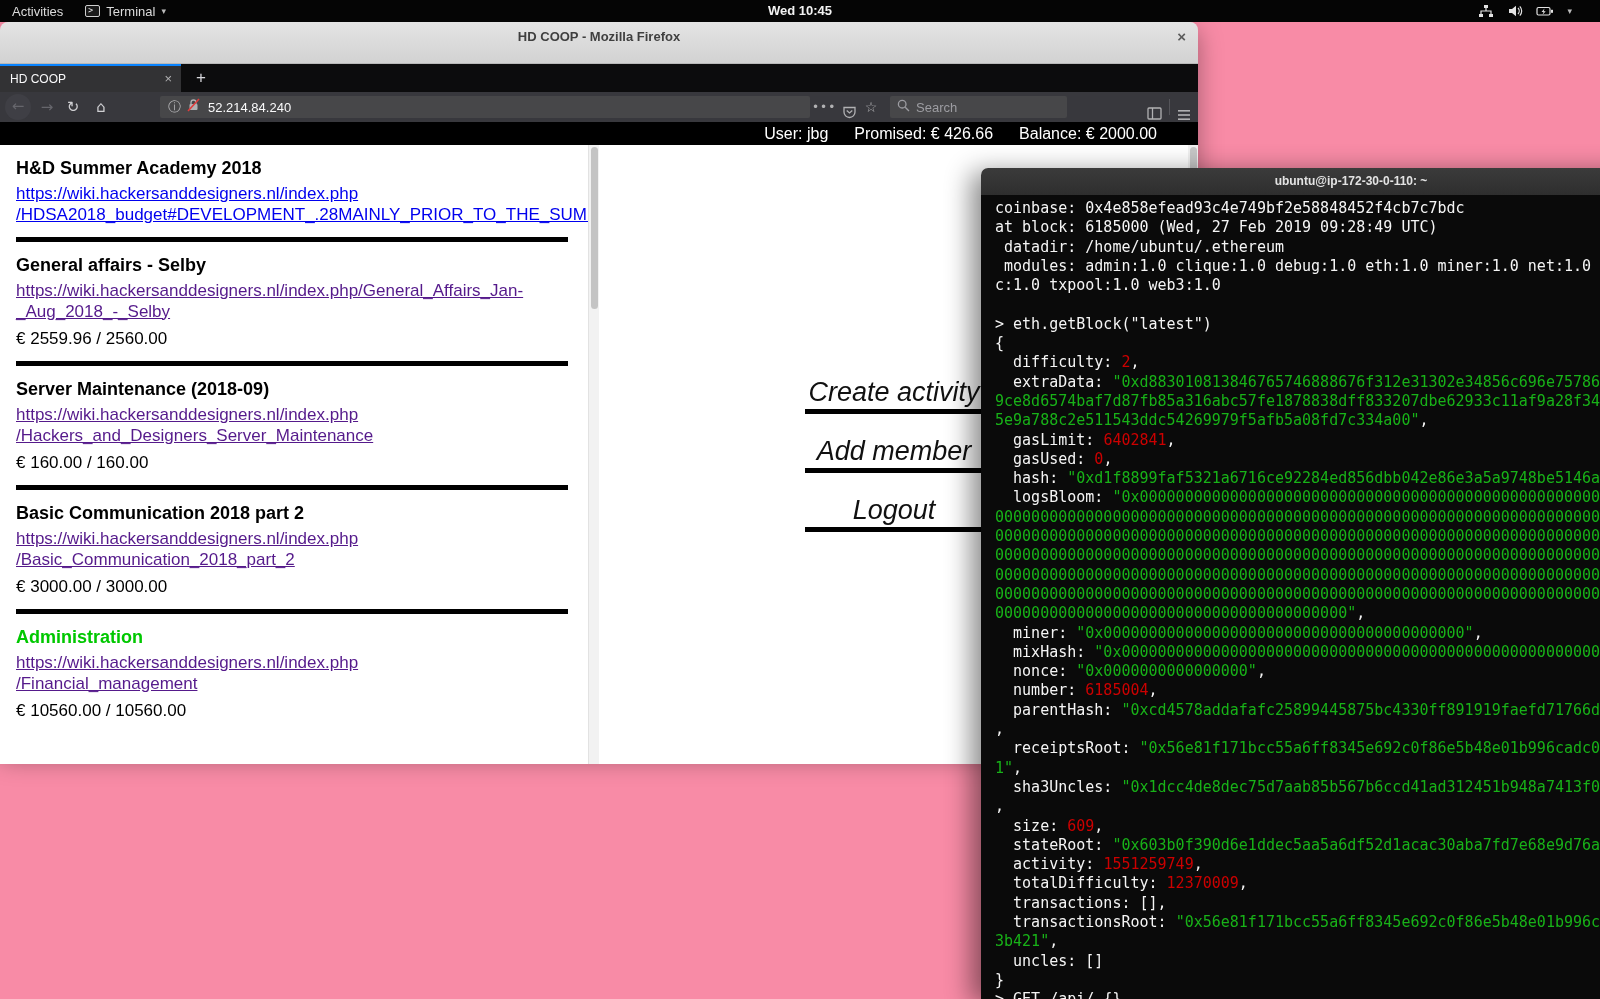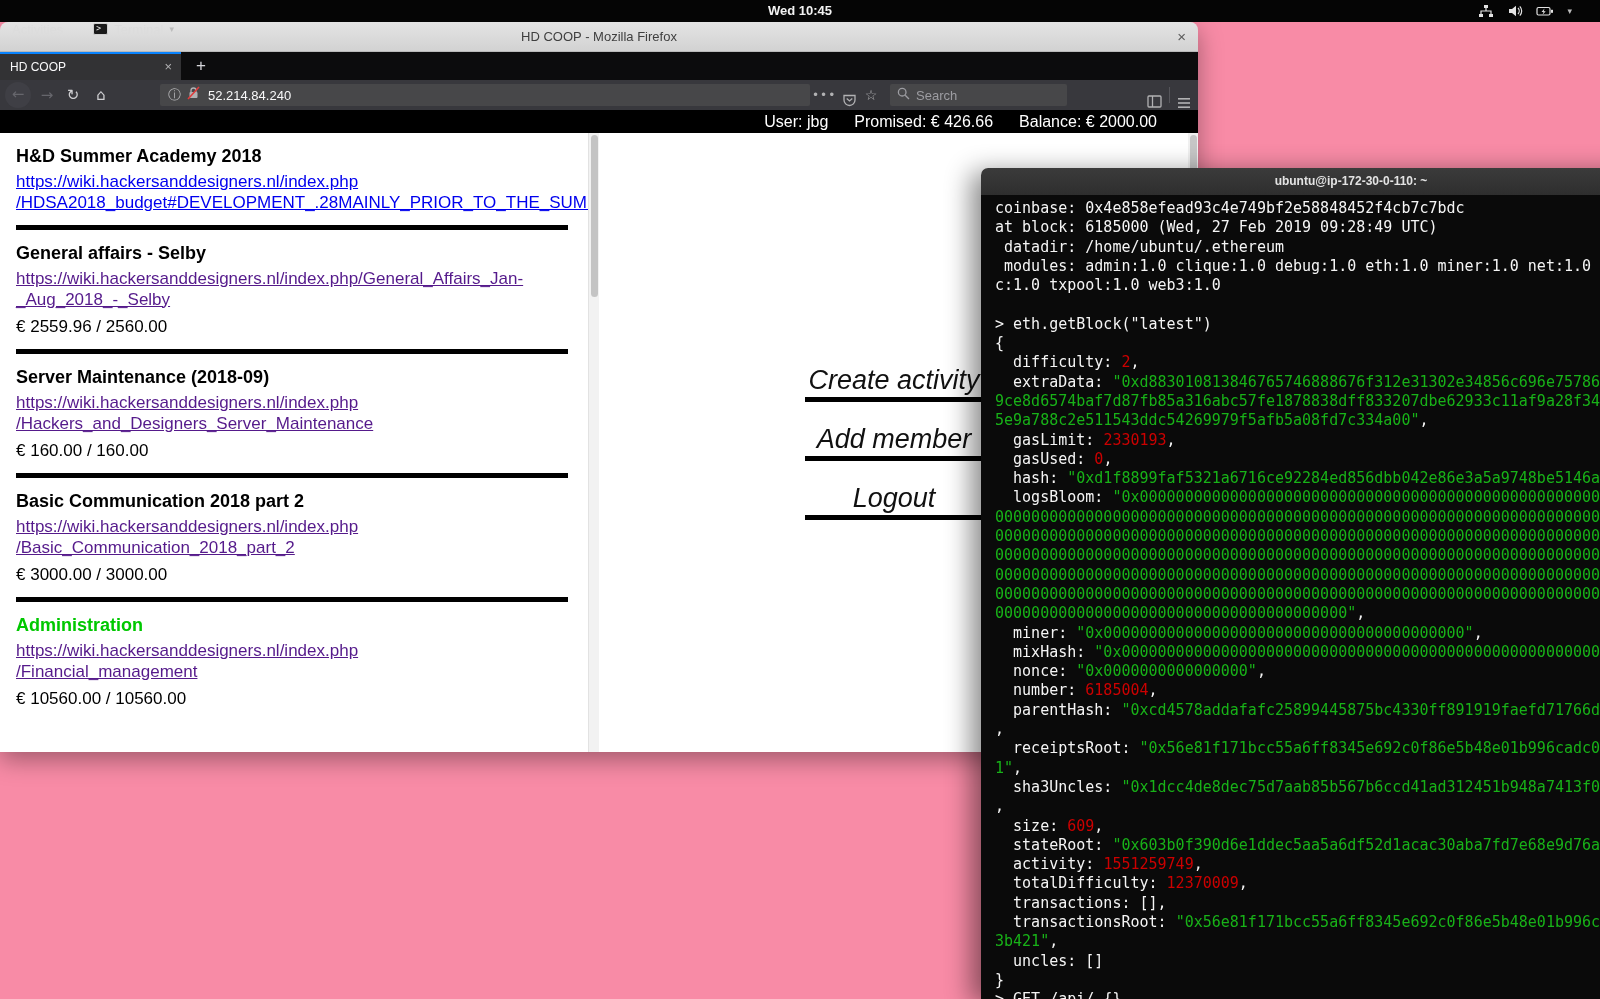--- a/index.html
+++ b/index.html
@@ -1,31 +1,31 @@
 <!DOCTYPE html>
 <html><head>
 <meta charset="utf-8">
 <style>
   * { margin:0; padding:0; box-sizing:border-box; }
   html,body { width:1600px; height:999px; overflow:hidden; }
   body { position:relative; background:#f88ba6; font-family:"Liberation Sans",sans-serif; }
 
   
   #topbar { position:absolute; left:0; top:0; width:1600px; height:22px; background:#050505; color:#dcdcdc; font-size:13px; z-index:30; }
-  #topbar .tb-left { position:absolute; left:12px; top:0; height:40px; display:flex; align-items:flex-end; gap:30px; }
+  #topbar .tb-left { position:absolute; left:12px; top:0; height:40px; display:flex; align-items:flex-start; gap:22px; }
   .tb-item { display:flex; align-items:center; gap:6px; height:22px; cursor:default; }
   .term-mini { width:15px; height:12px; border:1px solid #cfcfcf; border-radius:2px; background:#1a1a1a; color:#eee; font-size:8px; line-height:10px; padding-left:2px; font-family:"DejaVu Sans Mono",monospace; }
   .caret { font-size:9px; color:#bbb; font-family:"DejaVu Sans",sans-serif; }
   #topbar .tb-clock { position:absolute; left:50%; transform:translateX(-50%); top:0; line-height:22px; font-weight:700; color:#f2f2f2; }
   #topbar .tb-right { position:absolute; right:28px; top:0; height:22px; display:flex; align-items:center; gap:13px; color:#e3e3e3; }
   #topbar svg { display:block; }
 
   
   #browser { position:absolute; left:0; top:22px; width:1198px; height:730px; z-index:2; box-shadow:0 8px 24px rgba(0,0,0,.35); border-radius:8px 8px 0 0; }
-  .titlebar { height:30px; background:linear-gradient(#e4e4e4,#d2d2d2); border-radius:8px 8px 0 0; position:relative; border-bottom:1px solid #b9b9b9; }
+  .titlebar { height:42px; background:linear-gradient(#e4e4e4,#d2d2d2); border-radius:8px 8px 0 0; position:relative; border-bottom:1px solid #b9b9b9;font-weight:bold; }
   .titlebar .wt { text-align:center; line-height:30px; font-size:13px; color:#3f3f3f; }
   .titlebar .wclose { position:absolute; right:12px; top:0; line-height:30px; font-size:15px; color:#5b5b5b; cursor:default; }
 
   .tabbar { height:28px; background:#0c0c0d; position:relative; }
   .tab { position:absolute; left:0; top:0; width:181px; height:28px; background:#323234; border-top:2px solid #0a84ff; }
   .tab .tlabel { position:absolute; left:10px; top:0; line-height:26px; font-size:12px; color:#f9f9fa; }
   .tab .tclose { position:absolute; right:9px; top:0; line-height:26px; font-size:13px; color:#b1b1b3; }
   .newtab { position:absolute; left:188px; top:0; width:26px; height:28px; color:#d7d7db; font-size:17px; line-height:27px; text-align:center; }
 
   .navbar { height:30px; background:#38383d; position:relative; color:#cfcfd2; }
@@ -239,21 +239,21 @@
       <div class="t-line"><span class="seg-w"> datadir: /home/ubuntu/.ethereum</span></div>
       <div class="t-line"><span class="seg-w"> modules: admin:1.0 clique:1.0 debug:1.0 eth:1.0 miner:1.0 net:1.0 personal:1.0 rp</span></div>
       <div class="t-line"><span class="seg-w">c:1.0 txpool:1.0 web3:1.0</span></div>
       <div class="t-line"></div>
       <div class="t-line"><span class="seg-w">&gt; eth.getBlock("latest")</span></div>
       <div class="t-line"><span class="seg-w">{</span></div>
       <div class="t-line"><span class="seg-w">  difficulty: </span><span class="seg-r">2</span><span class="seg-w">,</span></div>
       <div class="t-line"><span class="seg-w">  extraData: </span><span class="seg-g">"0xd883010813846765746888676f312e31302e34856c696e75786367</span></div>
       <div class="t-line"><span class="seg-g">9ce8d6574baf7d87fb85a316abc57fe1878838dff833207dbe62933c11af9a28f34a</span></div>
       <div class="t-line"><span class="seg-g">5e9a788c2e511543ddc54269979f5afb5a08fd7c334a00"</span><span class="seg-w">,</span></div>
-      <div class="t-line"><span class="seg-w">  gasLimit: </span><span class="seg-r">2330193</span><span class="seg-w">,</span></div>
+      <div class="t-line"><span class="seg-w">  gasLimit: </span><span class="seg-r">6402841</span><span class="seg-w">,</span></div>
       <div class="t-line"><span class="seg-w">  gasUsed: </span><span class="seg-r">0</span><span class="seg-w">,</span></div>
       <div class="t-line"><span class="seg-w">  hash: </span><span class="seg-g">"0xd1f8899faf5321a6716ce92284ed856dbb042e86e3a5a9748be5146ab0</span></div>
       <div class="t-line"><span class="seg-w">  logsBloom: </span><span class="seg-g">"0x000000000000000000000000000000000000000000000000000000000000</span></div>
       <div class="t-line"><span class="seg-g">0000000000000000000000000000000000000000000000000000000000000000000000</span></div>
       <div class="t-line"><span class="seg-g">0000000000000000000000000000000000000000000000000000000000000000000000</span></div>
       <div class="t-line"><span class="seg-g">0000000000000000000000000000000000000000000000000000000000000000000000</span></div>
       <div class="t-line"><span class="seg-g">0000000000000000000000000000000000000000000000000000000000000000000000</span></div>
       <div class="t-line"><span class="seg-g">0000000000000000000000000000000000000000000000000000000000000000000000</span></div>
       <div class="t-line"><span class="seg-g">000000000000000000000000000000000000000"</span><span class="seg-w">,</span></div>
       <div class="t-line"><span class="seg-w">  miner: </span><span class="seg-g">"0x0000000000000000000000000000000000000000"</span><span class="seg-w">,</span></div>

